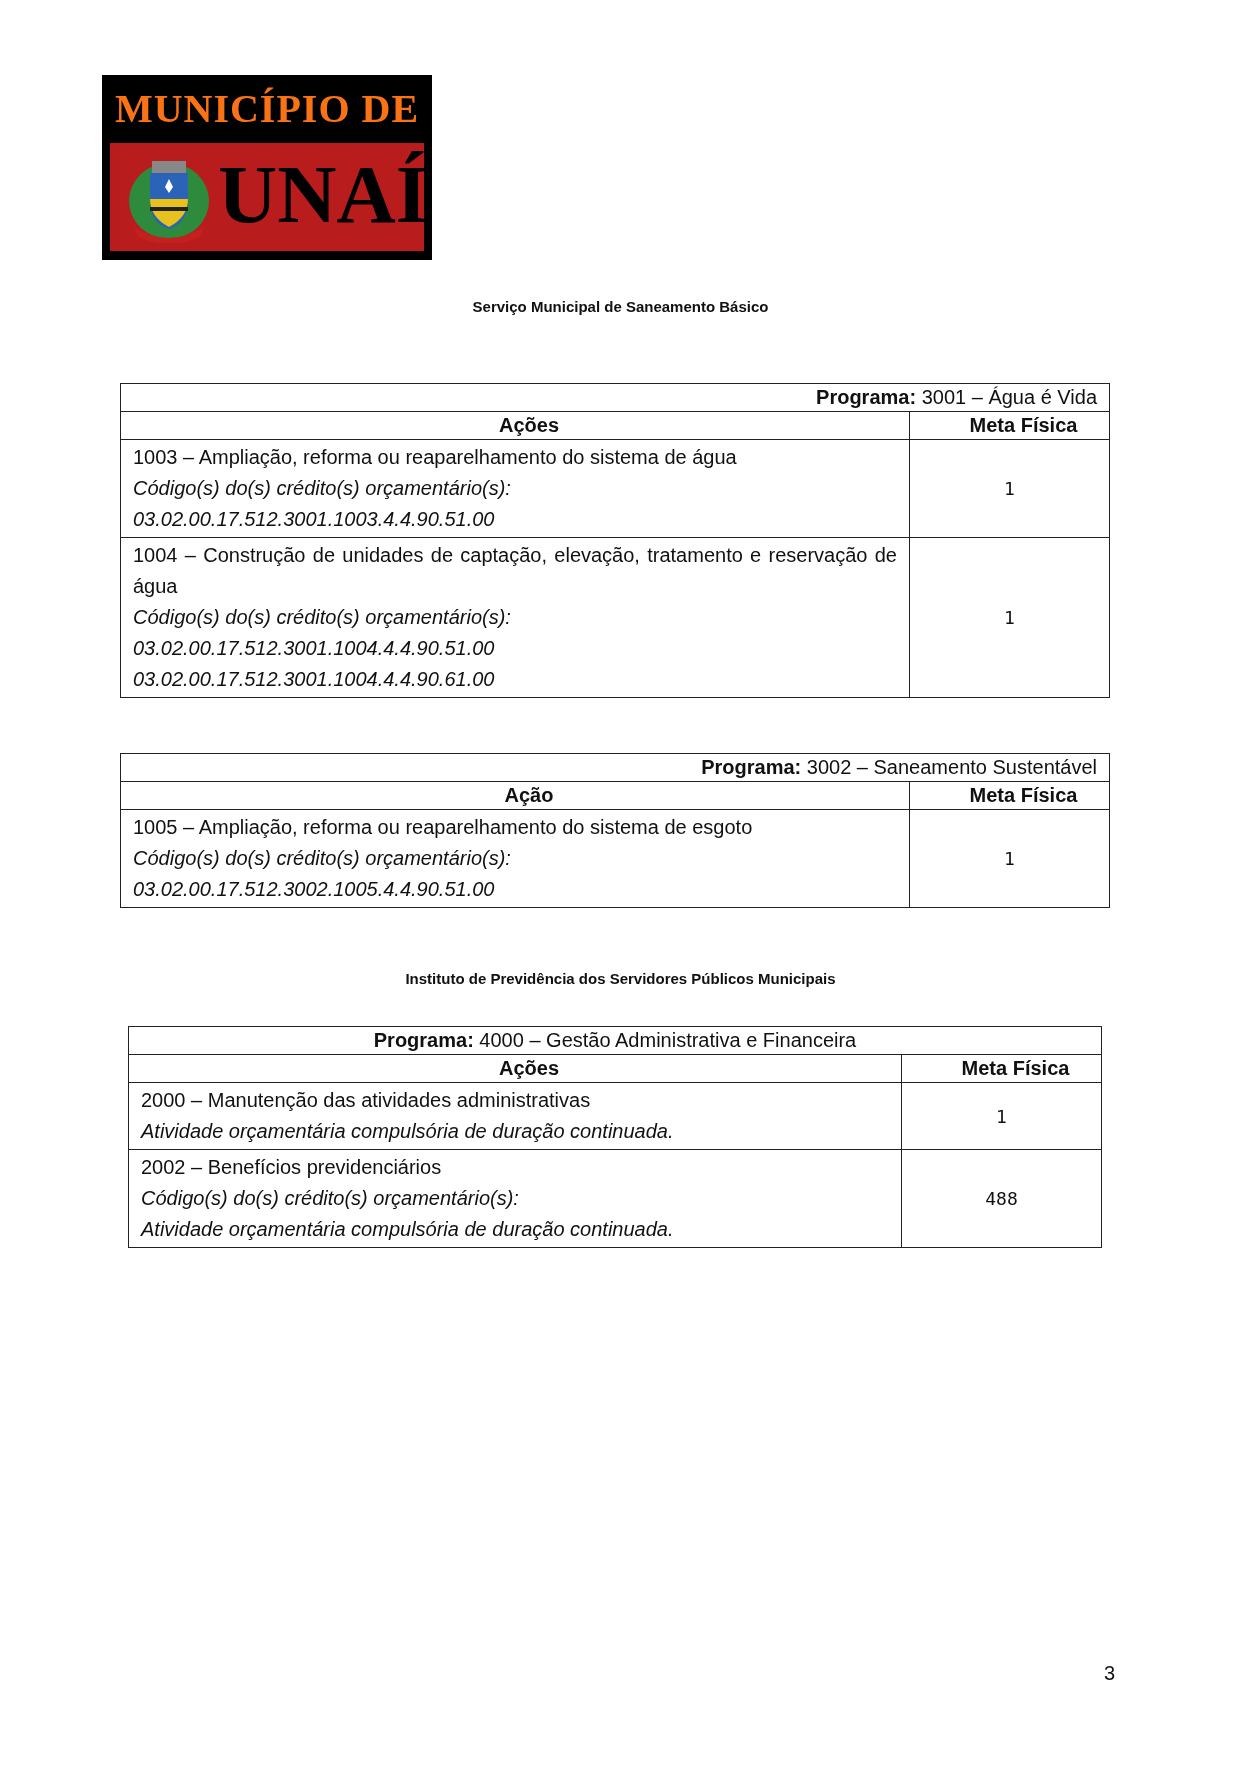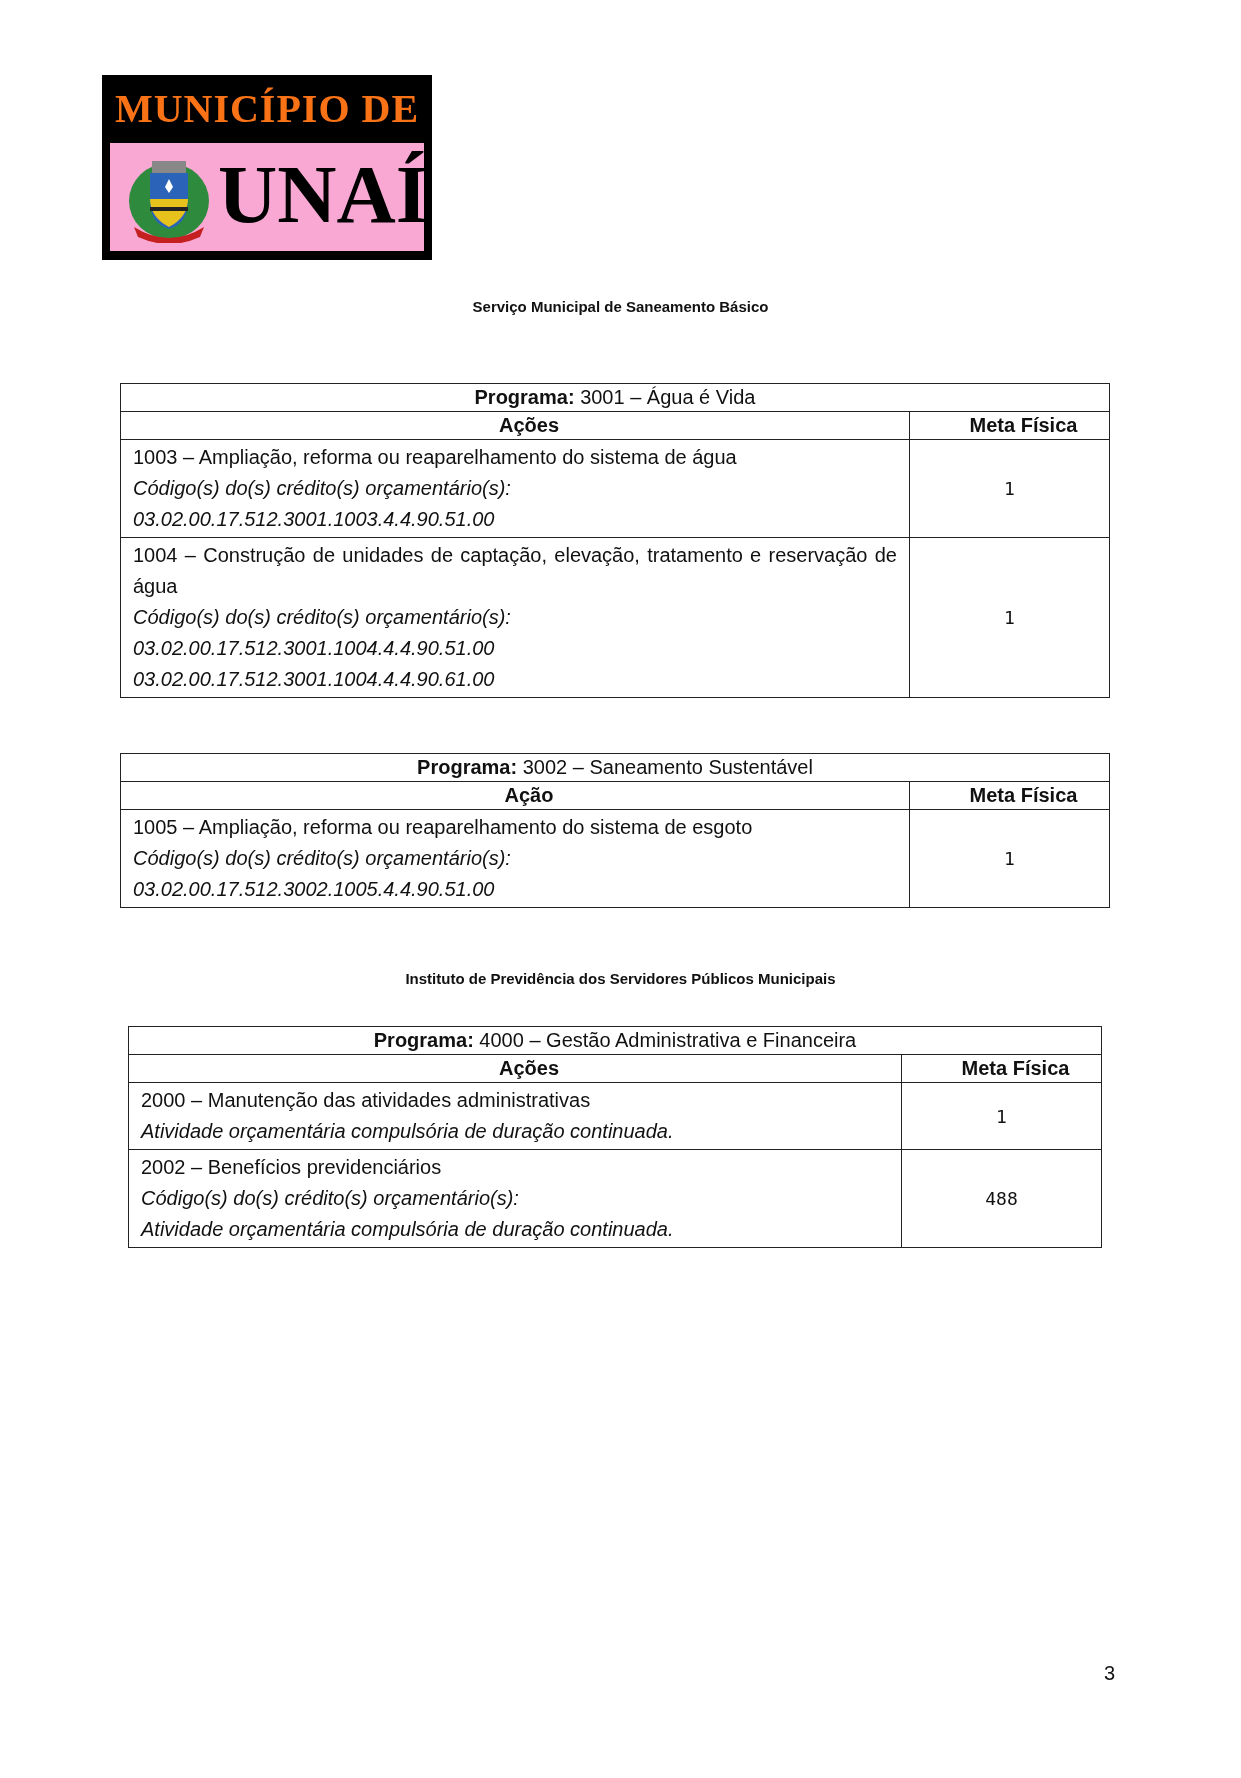--- a/index.html
+++ b/index.html
@@ -1,26 +1,26 @@
 <!DOCTYPE html>
 <html><head>
 <meta charset="utf-8">
 <style>
   html, body { margin: 0; padding: 0; background: #ffffff; }
   body { width: 1241px; height: 1778px; position: relative; font-family: "Liberation Sans", sans-serif; color: #111; }
   .logo { position: absolute; left: 102px; top: 75px; width: 330px; height: 185px; background: #000; }
   .logo-top { position: absolute; left: 0; top: 10px; width: 100%; text-align: center; color: #f97316; font-family: "Liberation Serif", serif; font-weight: bold; font-size: 40px; letter-spacing: 1px; }
-  .logo-inner { position: absolute; left: 8px; top: 68px; width: 314px; height: 108px; background: #f9a8d4; }
+  .logo-inner { position: absolute; left: 8px; top: 68px; width: 314px; height: 108px; background: #b91c1c; }
   .crest { position: absolute; left: 14px; top: 10px; width: 90px; height: 90px; }
   .logo-name { position: absolute; left: 108px; top: 2px; font-family: "Liberation Serif", serif; font-weight: bold; font-size: 82px; line-height: 100px; color: #000; }
   .section-title { position: absolute; left: 0; width: 1241px; text-align: center; font-size: 15px; font-weight: bold; }
   table.prog { position: absolute; border-collapse: collapse; font-size: 20px; }
   table.prog td, table.prog th { border: 1.5px solid #222; padding: 2px 12px; vertical-align: middle; }
   table.prog th { font-weight: bold; text-align: center; padding-left: 40px; }
-  .prog-head { text-align: center; font-weight: normal; }
+  .prog-head { text-align: right; font-weight: normal; }
   .prog-head.left { text-align: center; }
   .prog-head b { font-weight: bold; }
   .acao-cell { line-height: 31px; }
   .acao-cell .title { display: block; }
   .acao-cell .justify { text-align: justify; text-align-last: left; }
   .acao-cell i { display: block; font-style: italic; font-family: "Liberation Sans", sans-serif; }
   .meta-cell { text-align: center; width: 147px; font-family: "DejaVu Sans Mono", monospace; font-size: 18px; margin-top: 28px; }
   .page-num { position: absolute; left: 1104px; top: 1662px; font-size: 20px; }
 </style>
 </head>

